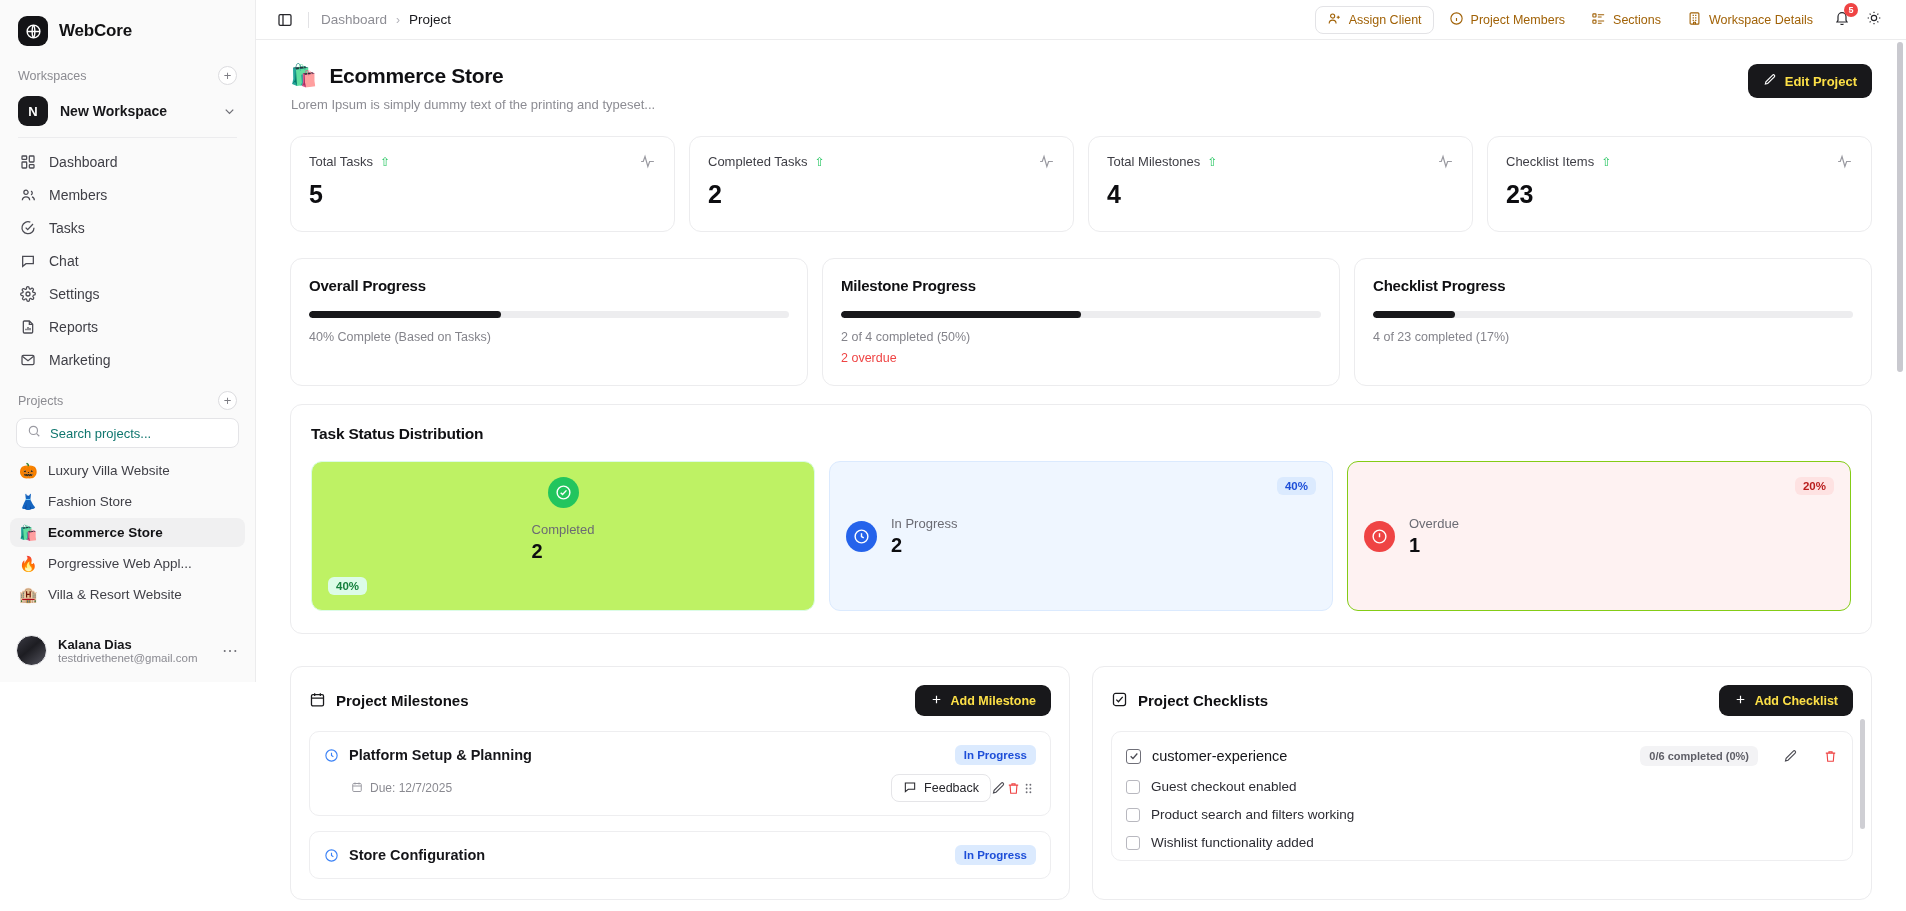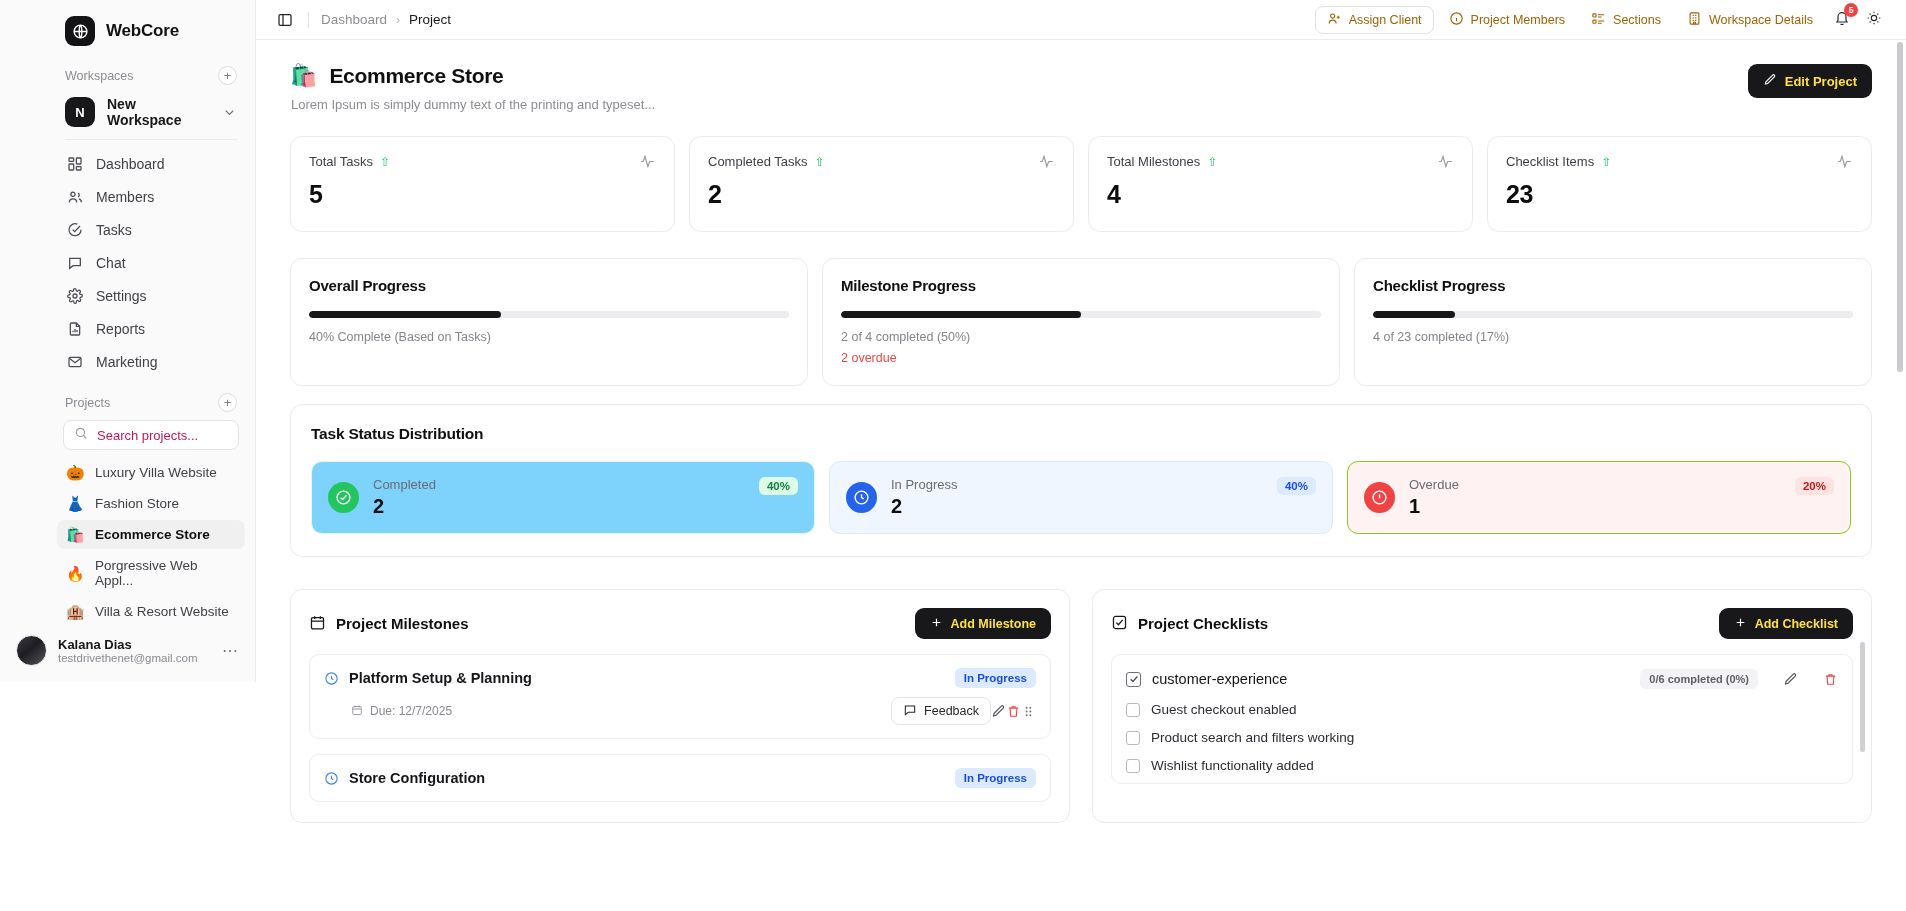--- a/index.html
+++ b/index.html
@@ -12,21 +12,20 @@
   }
   .app { display: flex; width: 1906px; height: 911px; }
 
   
   .sidebar {
     width: 256px; height: 682px; flex: 0 0 256px;
     background: #fafafa;
     border-right: 1px solid #ececed;
     display: flex; flex-direction: column;
     position: relative;
-    padding-left: 47px;
   }
   .brand { display: flex; align-items: center; gap: 11px; padding: 16px 18px 14px 18px; }
   .brand-logo {
     width: 30px; height: 30px; border-radius: 9px; background: #131316;
     display: flex; align-items: center; justify-content: center; color: #fff;
   }
   .brand-name { font-size: 17px; font-weight: 700; letter-spacing: -0.2px; color: #121214; }
 
   .section-head {
     display: flex; align-items: center; justify-content: space-between;
@@ -57,21 +56,21 @@
     font-size: 14px; color: #3f3f46;
   }
   .nav-item .ico { width: 17px; height: 17px; display: flex; align-items: center; justify-content: center; color: #4b4b53; }
 
   .proj-search { padding: 2px 16px 8px 16px; }
   .proj-search .box {
     display: flex; align-items: center; gap: 9px;
     height: 30px; border: 1px solid #e4e4e7; border-radius: 8px;
     background: #fff; padding: 0 10px;
   }
-  .proj-search .box span.ph { font-size: 13px; color: #be185d; }
+  .proj-search .box span.ph { font-size: 13px; color: #0f766e; }
   .proj-list { padding: 0 10px; }
   .proj-item {
     display: flex; align-items: center; gap: 12px;
     padding: 7px 9px; border-radius: 8px; margin-bottom: 2px;
     font-size: 13.5px; color: #3f3f46;
   }
   .proj-item.active { background: #f0f0f1; color: #111114; font-weight: 600; }
   .proj-emoji { font-size: 15px; line-height: 1; width: 17px; text-align: center; }
 
   .user-row {
@@ -154,21 +153,21 @@
   .card-block {
     border: 1px solid #ececee; border-radius: 12px; background: #fff;
     margin-top: 18px; padding: 20px 20px 22px 20px;
   }
   .block-title { font-size: 15.5px; font-weight: 700; color: #101013; letter-spacing: -0.2px; }
   .status-row { display: flex; gap: 14px; margin-top: 18px; }
   .status-card {
     flex: 1; border-radius: 11px; padding: 15px 16px; display: flex; align-items: center; gap: 14px;
     min-height: 72px;
   }
-  .status-card.green { background: #7dd3fc; border: 1px solid #dcfce7; }
+  .status-card.green { background: #bef264; border: 1px solid #dcfce7; flex-direction: column; }
   .status-card.blue  { background: #eff6ff; border: 1px solid #dbeafe; }
   .status-card.red   { background: #fef2f2; border: 1px solid #84cc16; }
   .status-ico { width: 31px; height: 31px; border-radius: 50%; display: flex; align-items: center; justify-content: center; color: #fff; flex: 0 0 31px; }
   .status-ico.green { background: #22c55e; }
   .status-ico.blue  { background: #2563eb; }
   .status-ico.red   { background: #ef4444; }
   .status-body { flex: 1; }
   .status-name { font-size: 13px; color: #6b6b73; }
   .status-num { font-size: 20px; font-weight: 700; margin-top: 3px; color: #0d0d10; }
   .pct { font-size: 11.5px; font-weight: 700; padding: 3px 8px; border-radius: 6px; align-self: flex-start; }

